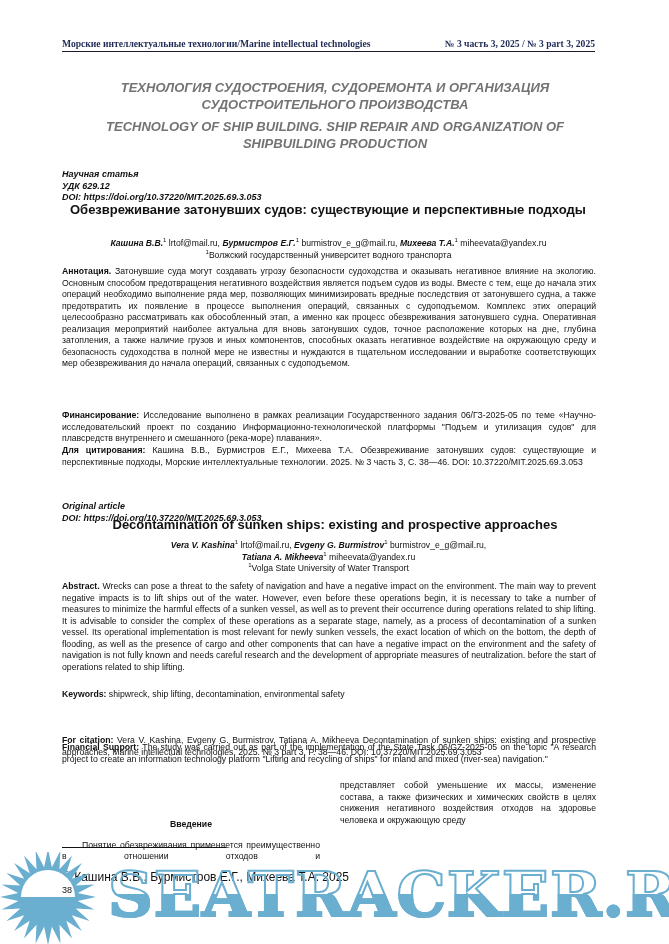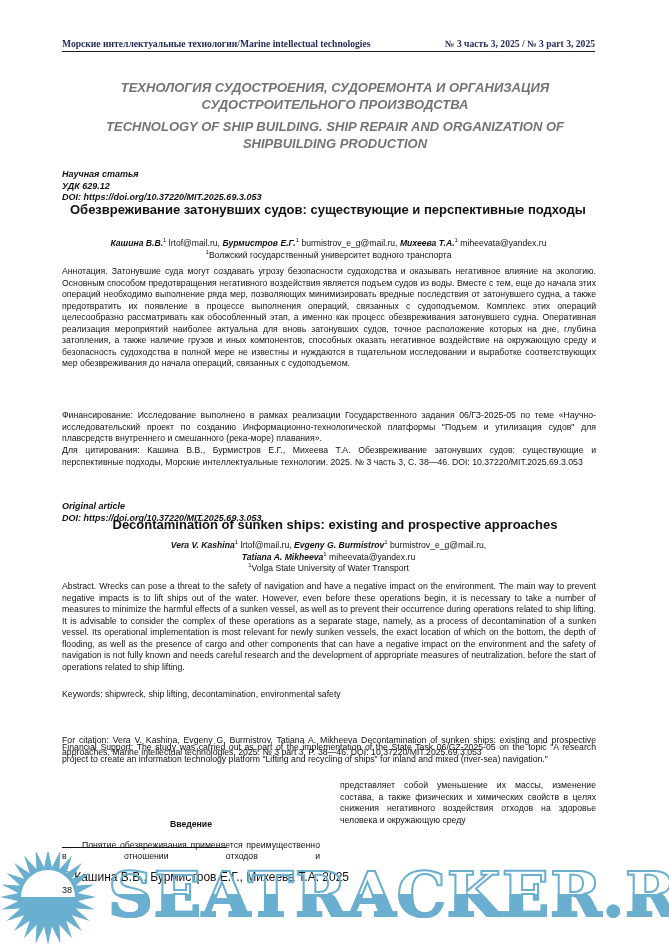--- a/index.html
+++ b/index.html
@@ -37,21 +37,21 @@
   .authors {
     position:absolute; left:62px; width:533px; text-align:center; font-size:8.6px; line-height:11.5px;
   }
   .authors-ru { top:238px; }
   .authors-en { top:540px; }
   .authors b { font-weight:bold;font-style:italic; }
   sup { font-size:6px; vertical-align:super; line-height:0; }
   .block {
     position:absolute; left:62px; width:534px; font-size:8.7px; line-height:11.5px; text-align:justify;
   }
-  .block b { font-weight:normal; }
+  .block b { font-weight:bold; }
   .abstract-ru { top:266px; }
   .keywords-ru { top:398px; }
   .funding-ru { top:410px; }
   .citation-ru { top:445px; }
   .abstract-en { top:581px; }
   .keywords-en { top:689px; }
   .funding-en { top:700px;margin-top:42px; }
   .citation-en { top:735px; }
   .col-left {
     position:absolute; left:62px; top:787px; width:258px; font-size:8.7px; line-height:11.5px;

